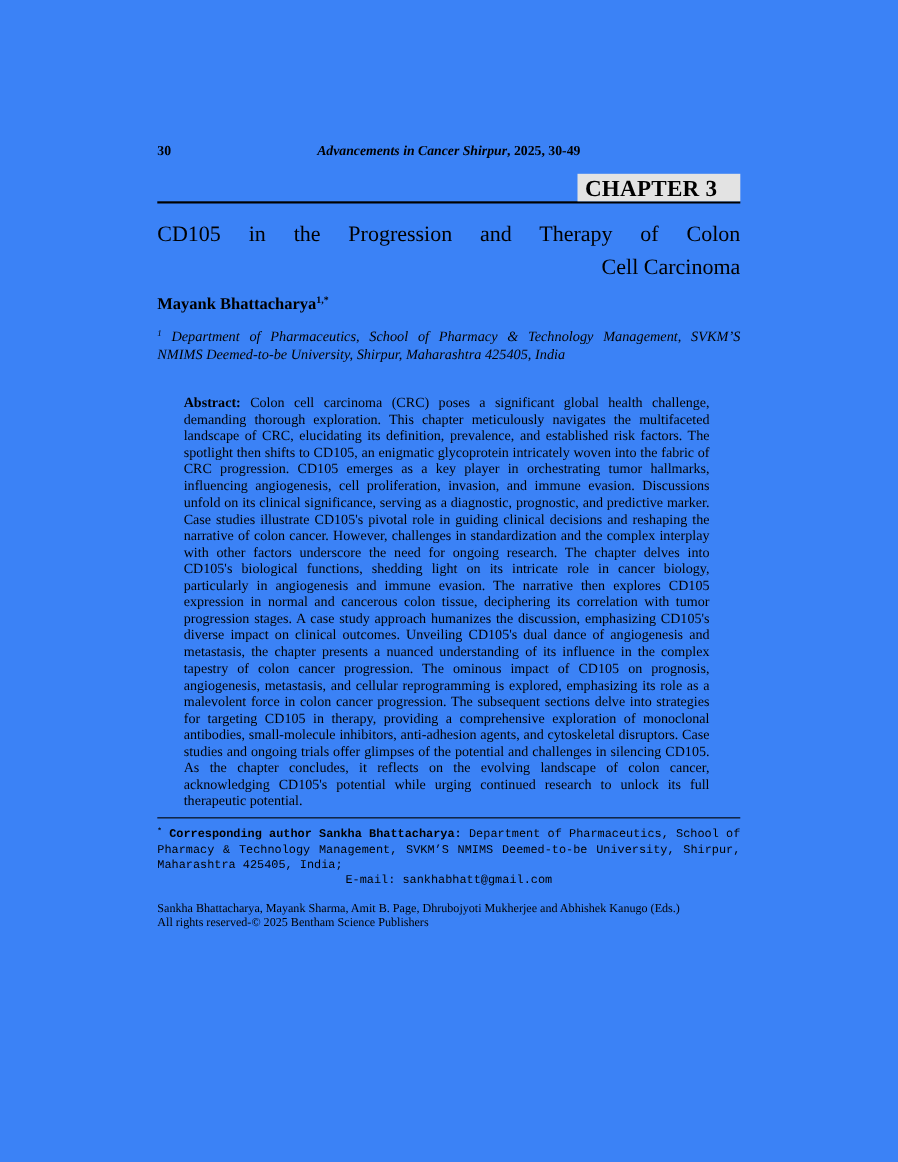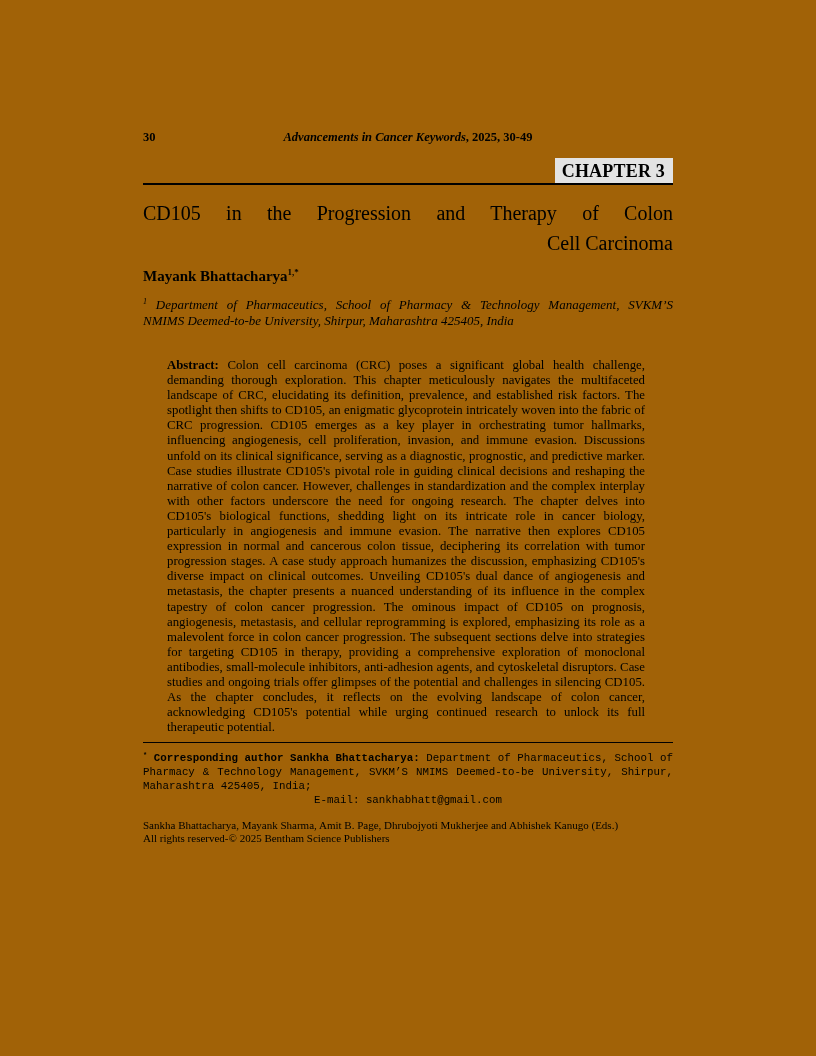--- a/index.html
+++ b/index.html
@@ -5,21 +5,21 @@
   * { margin: 0; padding: 0; box-sizing: border-box; }
   html, body { background: #ffffff; }
   body {
     width: 816px; height: 1056px;
     font-family: "Liberation Serif", serif;
     color: #000000;
     position: relative;
   }
   .page {
     position: absolute; inset: 0;
-    background: #a16207;
+    background: #3b82f6;
   }
   .content {
     position: absolute;
     left: 143px; top: 130px;
     width: 530px;
   }
 
   
   .header-row {
     position: relative;
@@ -33,24 +33,24 @@
 
   .chapter-row {
     margin-top: 13px;
     text-align: right;
     border-bottom: 2px solid #000000;
     line-height: 0;
   }
   .chapter-badge {
     display: inline-block;
     background: #e3e3e3;
-    font-size: 18px;
+    font-size: 21px;
     font-weight: bold;
     line-height: 24px;
-    padding: 1px 8px 0 7px;
+    padding: 1px 21px 0 7px;
     letter-spacing: 0.2px;
   }
 
   
   .title { margin-top: 13px; font-size: 20px; font-weight: normal; line-height: 30px; }
   .title-line1 { display: block; text-align: justify; text-align-last: justify; }
   .title-line2 { display: block; text-align: right; }
 
   
   .author-line { margin-top: 9px; font-size: 15px; font-weight: bold; }
@@ -102,21 +102,21 @@
   .footer-line { display: block; }
 </style>
 </head>
 <body>
 
 <div class="page">
   <div class="content">
 
     <div class="header-row">
       <span class="page-number">30</span>
-      <span class="running-title"><span class="journal">Advancements in Cancer Keywords</span><span>, 2025, 30-49</span></span>
+      <span class="running-title"><span class="journal">Advancements in Cancer Shirpur</span><span>, 2025, 30-49</span></span>
     </div>
 
     <div class="chapter-row">
       <span class="chapter-badge">CHAPTER 3</span>
     </div>
 
     <h1 class="title">
       <span class="title-line1">CD105 in the Progression and Therapy of Colon</span>
       <span class="title-line2">Cell Carcinoma</span>
     </h1>

